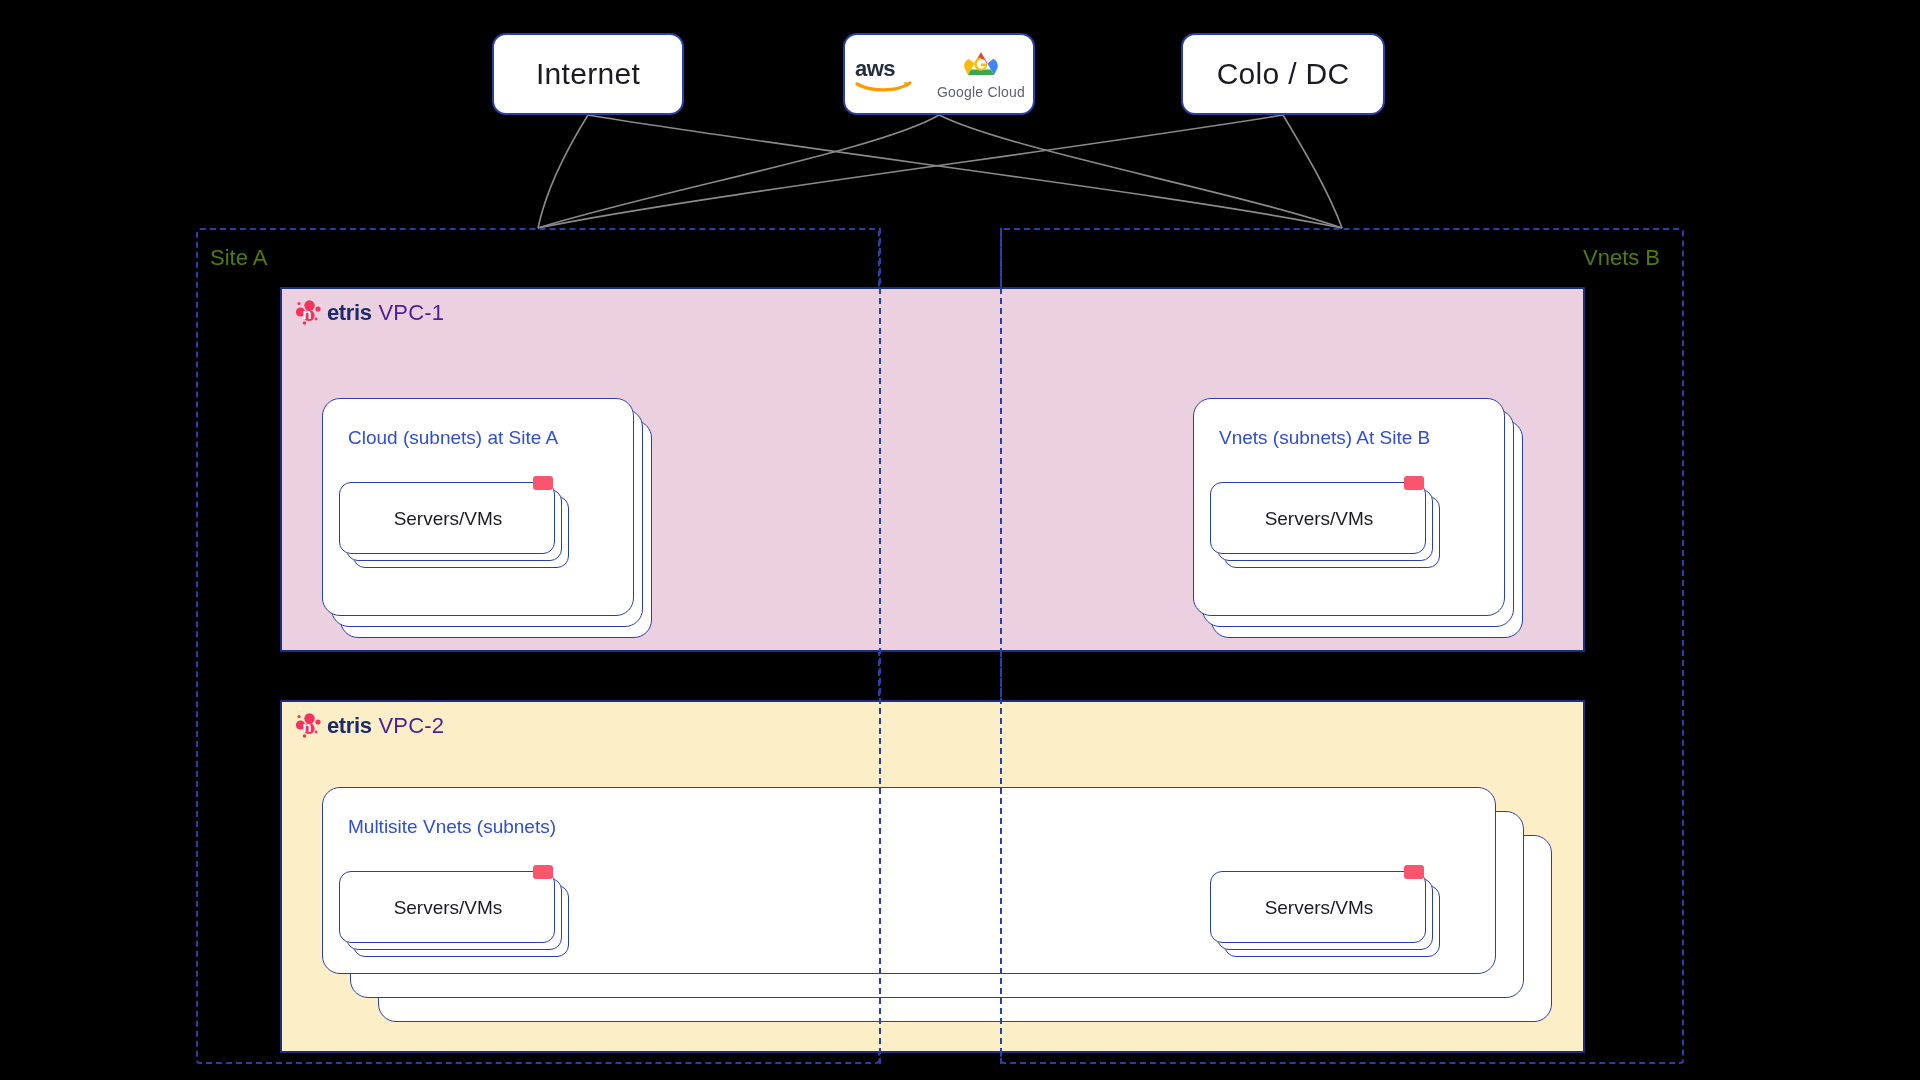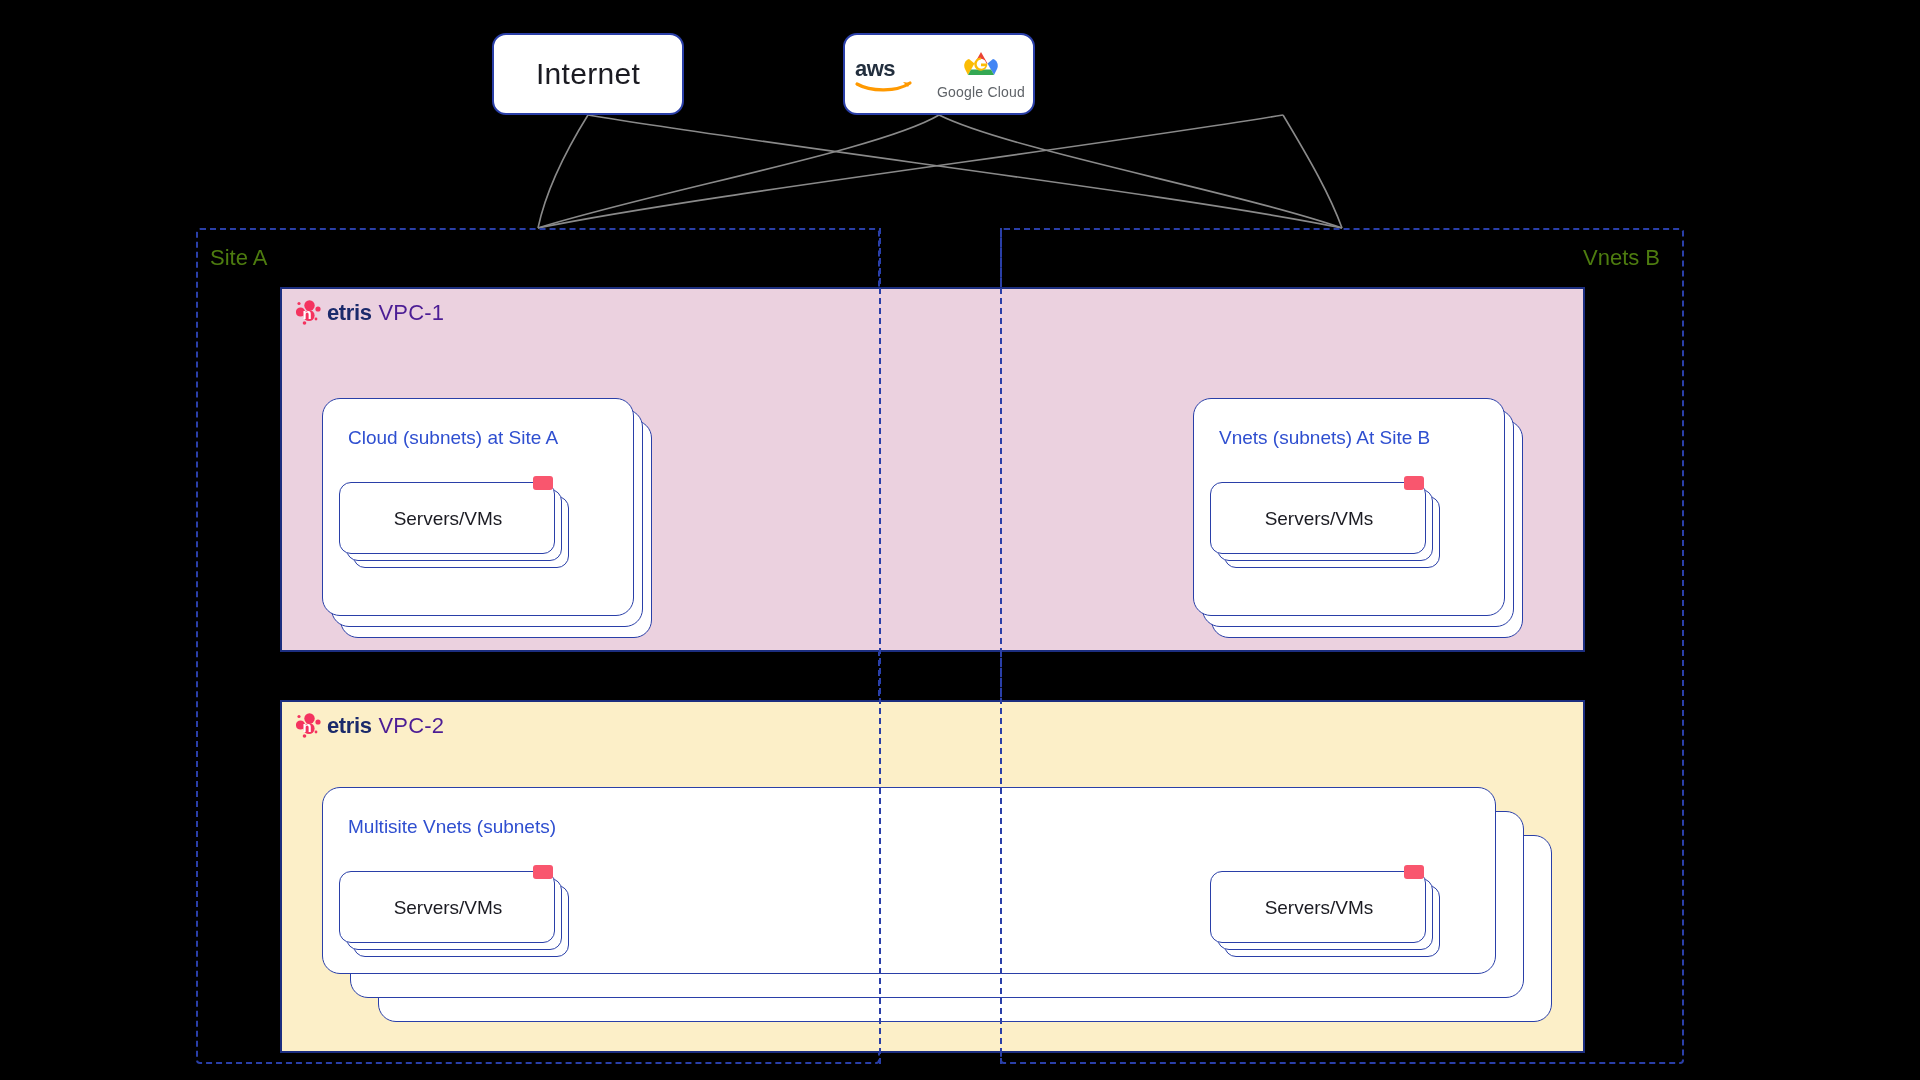--- a/index.html
+++ b/index.html
@@ -211,20 +211,23 @@
           <path d="M 9 27 L 35 27 L 32 21.5 L 12 21.5 Z" fill="#34A853"></path>
           <circle cx="22" cy="16" r="5.2" fill="#FFFFFF"></circle>
           <path d="M 22 11.5 A 4.6 4.6 0 1 0 26.4 18.2 L 22 18.2 L 22 15.6 L 28.4 15.6
                    A 6.6 6.6 0 1 1 22 9.5 Z" fill="#FBBC05"></path>
         </svg>
         <span class="gcp-caption">Google Cloud</span>
       </div>
     </div>
   </div>
 
+  <div class="ext-box" id="box-colo">
+    <span class="ext-label">Colo / DC</span>
+  </div>
 
   <div class="site-region" id="site-a"></div>
   <div class="site-region" id="site-b"></div>
   <div class="site-label" id="site-a-label">Site A</div>
   <div class="site-label" id="site-b-label">Vnets B</div>
 
   <div class="vpc" id="vpc-1" style="background:#EBD1DF;">
     <div class="vpc-header">
       <svg class="netris-mark" width="26" height="28" viewBox="0 0 26 28">
         <circle cx="13.5" cy="6.5" r="5.2" fill="#F4335F"></circle>

